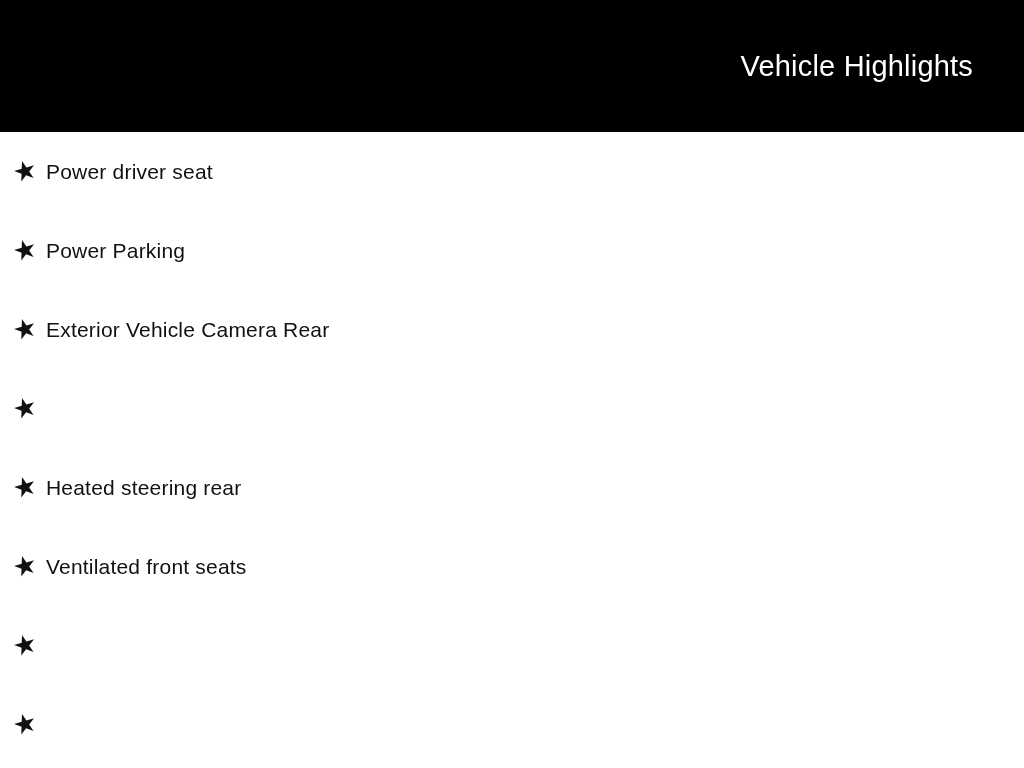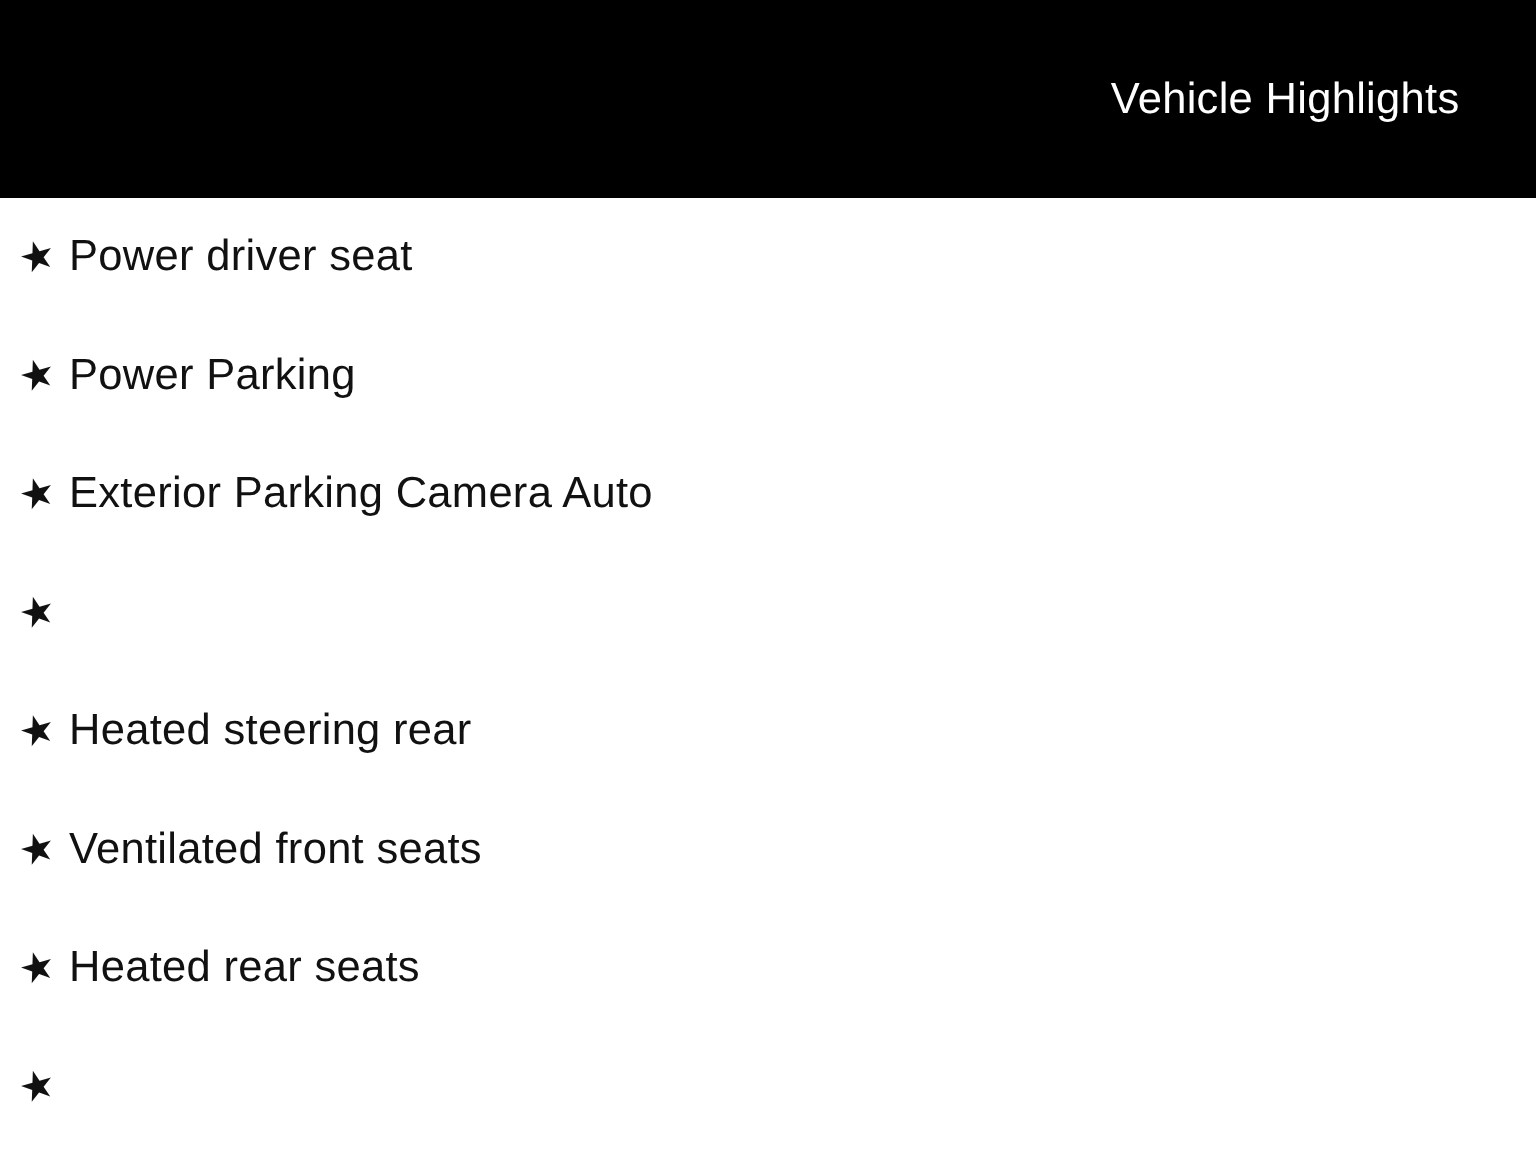--- a/index.html
+++ b/index.html
@@ -54,21 +54,21 @@
     width: 26px;
     font-size: 27px;
     line-height: 1;
     color: #111111;
     transform: rotate(-16deg);
     text-align: center;
     flex: 0 0 26px;
   }
   .label {
     margin-left: 8px;
-    font-size: 29px;
+    font-size: 21px;
     color: #111111;
     letter-spacing: 0.2px;
     white-space: nowrap;
   }
 </style>
 </head>
 <body>
 
 <div class="page">
 
@@ -83,40 +83,39 @@
       <span class="label">Power driver seat</span>
     </div>
 
     <div class="row">
       <span class="star">★</span>
       <span class="label">Power Parking</span>
     </div>
 
     <div class="row">
       <span class="star">★</span>
-      <span class="label">Exterior Parking Camera Auto</span>
+      <span class="label">Exterior Vehicle Camera Rear</span>
     </div>
 
     <div class="row">
       <span class="star">★</span>
     </div>
 
     <div class="row">
       <span class="star">★</span>
       <span class="label">Heated steering rear</span>
     </div>
 
     <div class="row">
       <span class="star">★</span>
       <span class="label">Ventilated front seats</span>
     </div>
 
     <div class="row">
       <span class="star">★</span>
-      <span class="label">Heated rear seats</span>
     </div>
 
     <div class="row">
       <span class="star">★</span>
     </div>
 
   </div>
 </div>
 
 </body></html>

